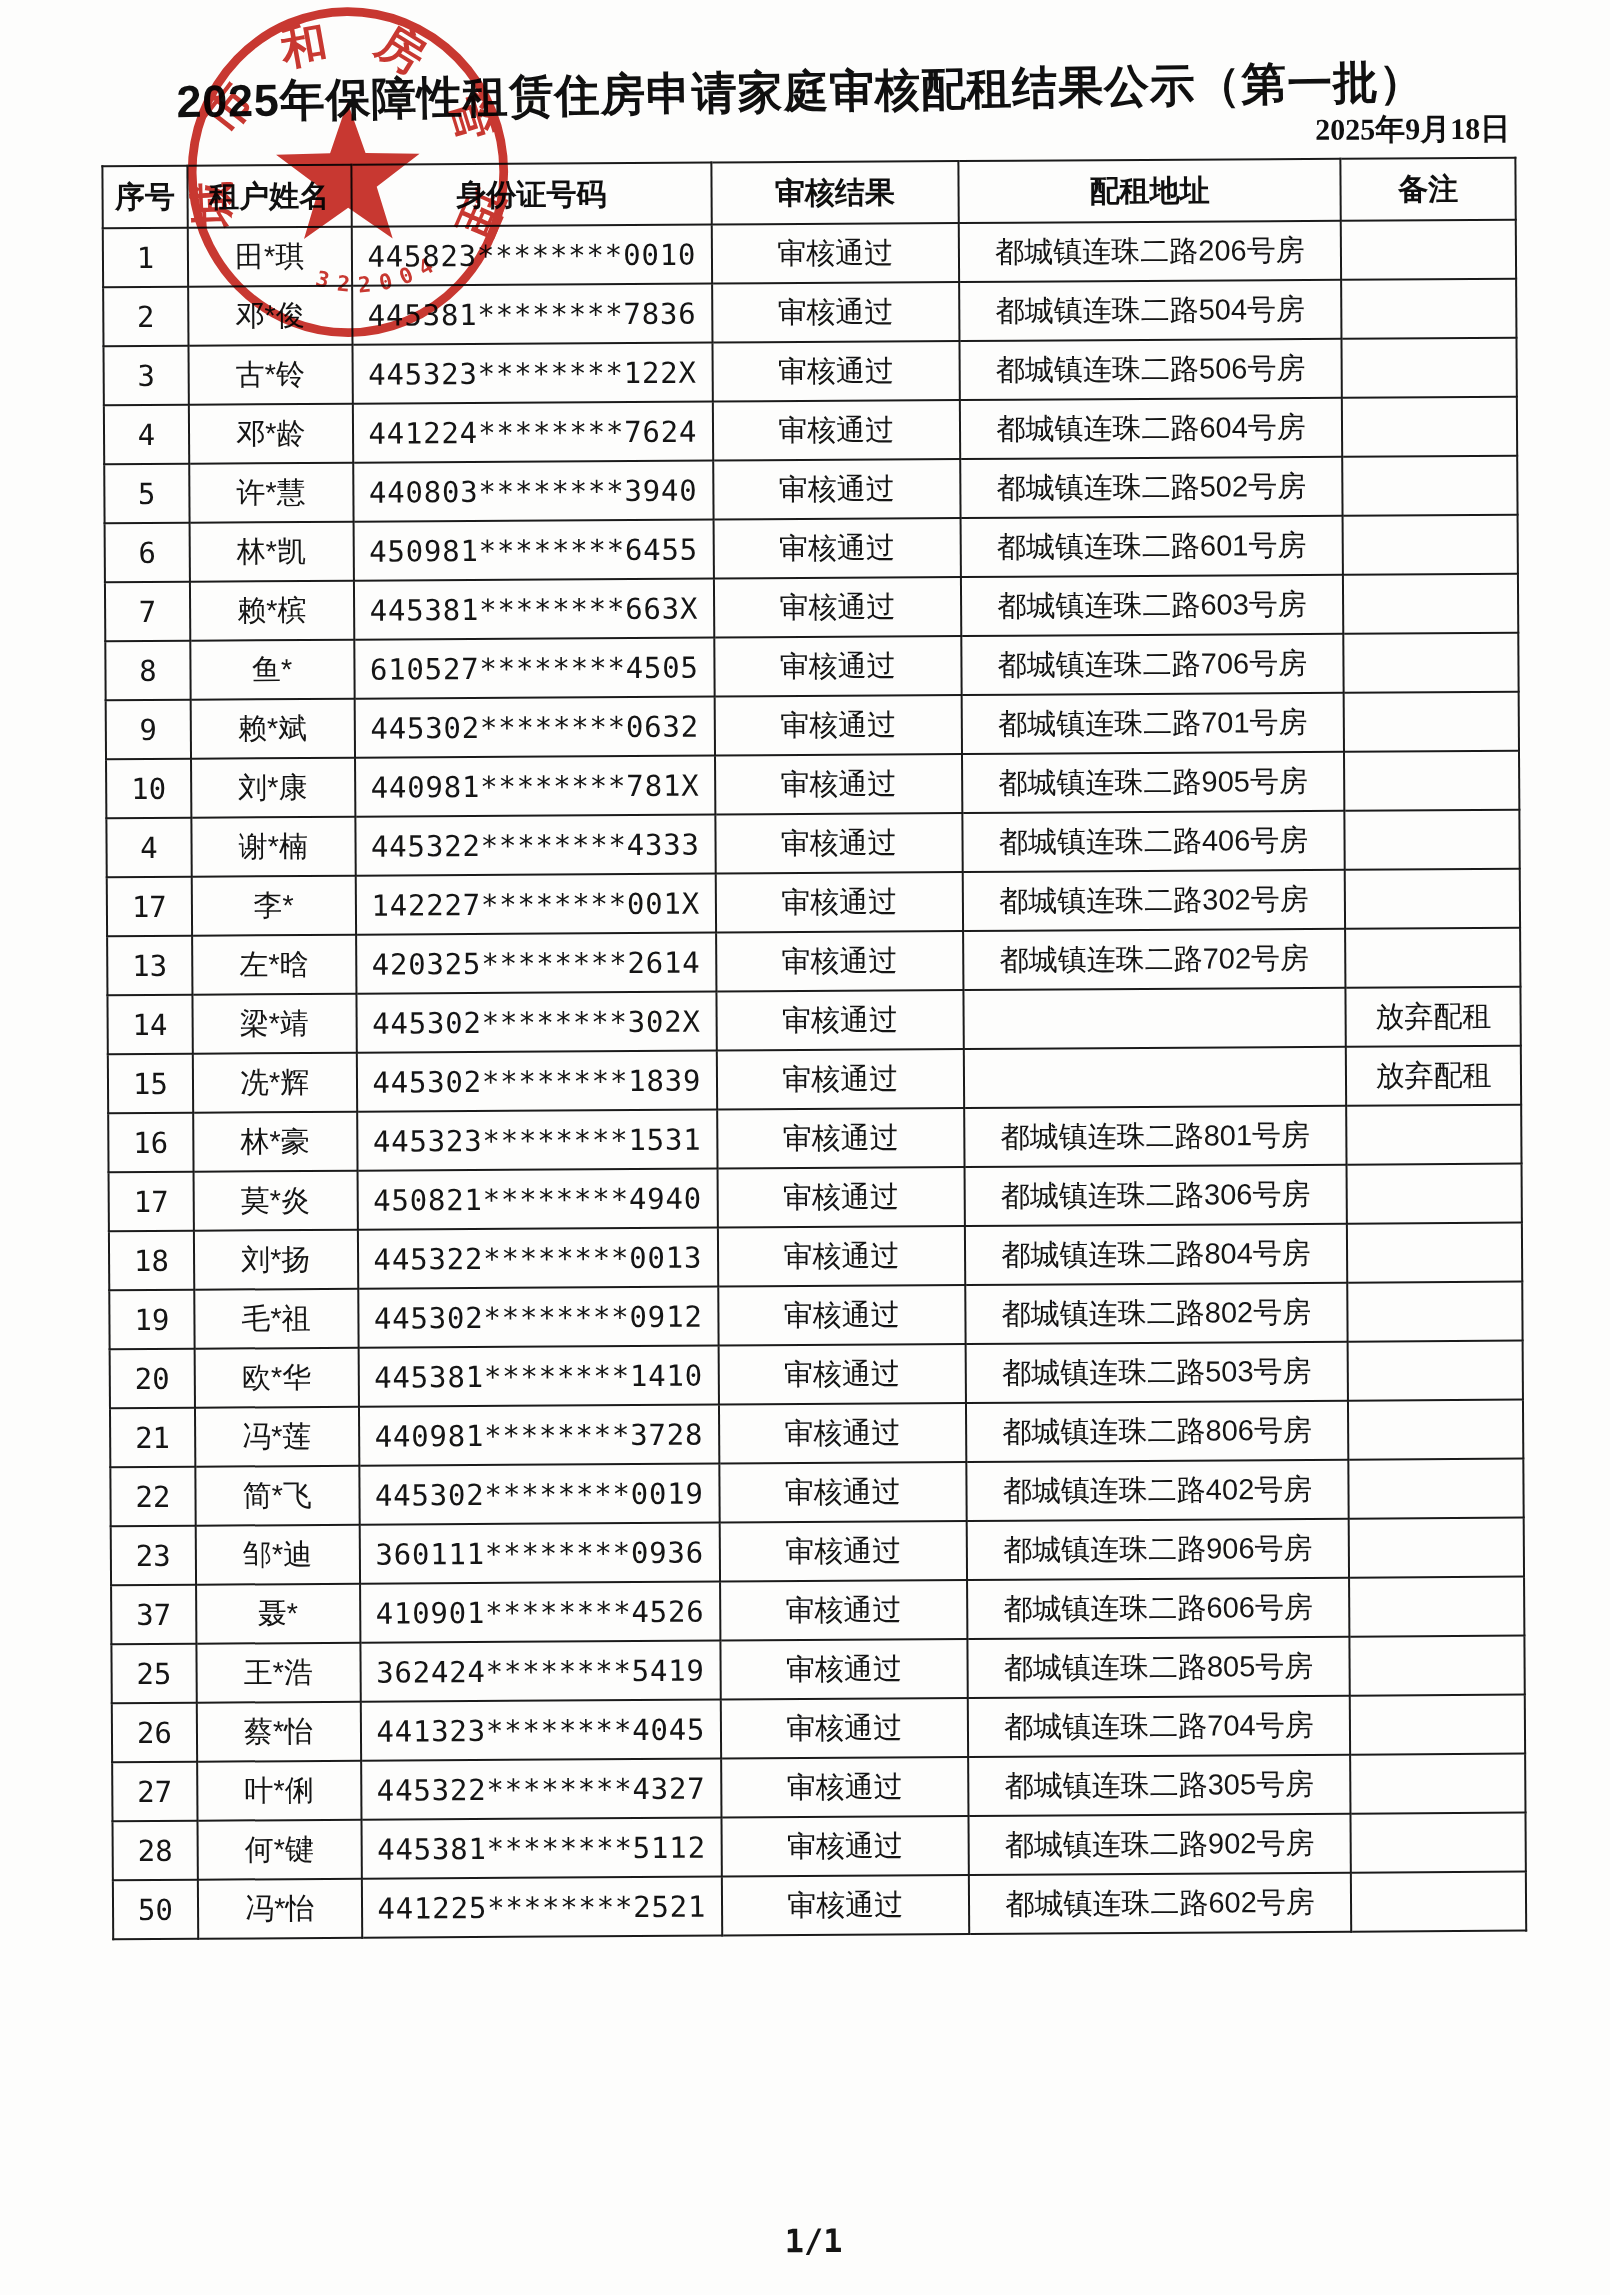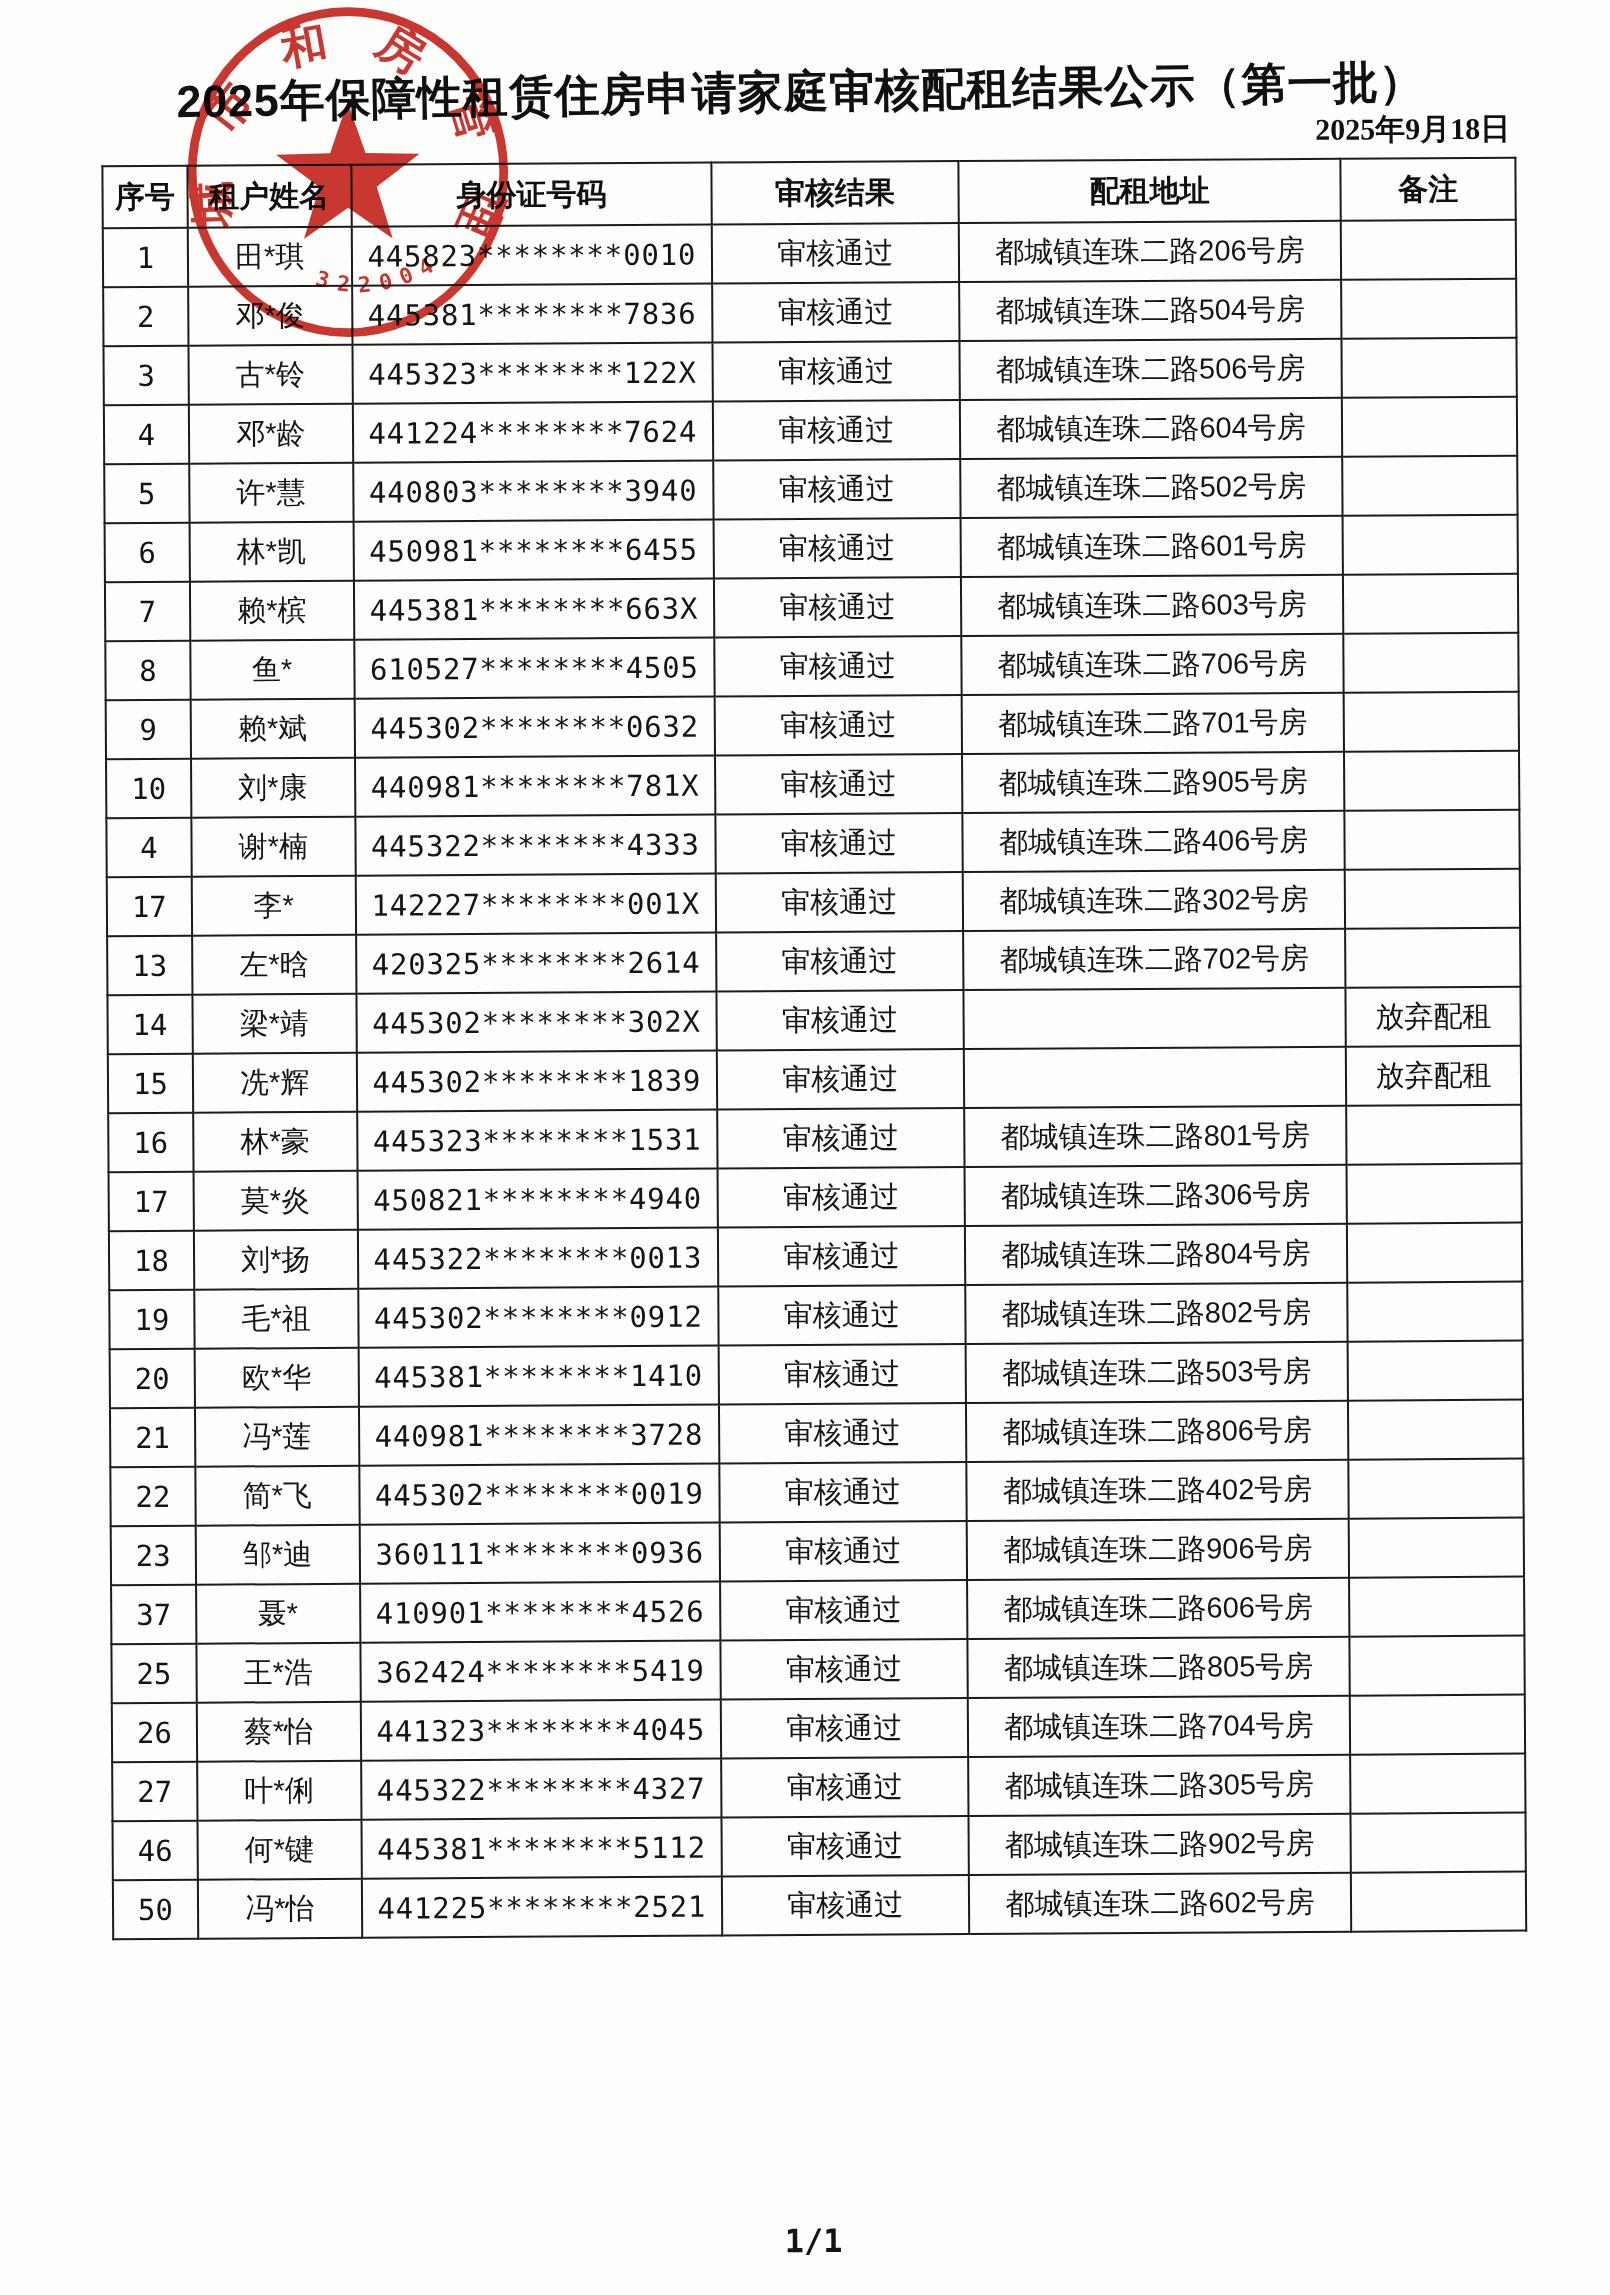--- a/index.html
+++ b/index.html
@@ -344,21 +344,21 @@
         </tr>
         <tr>
           <td class="col-no">27</td>
           <td class="col-name">叶*俐</td>
           <td class="col-id">445322********4327</td>
           <td class="col-result">审核通过</td>
           <td class="col-address">都城镇连珠二路305号房</td>
           <td class="col-remark"></td>
         </tr>
         <tr>
-          <td class="col-no">46</td>
+          <td class="col-no">28</td>
           <td class="col-name">何*键</td>
           <td class="col-id">445381********5112</td>
           <td class="col-result">审核通过</td>
           <td class="col-address">都城镇连珠二路902号房</td>
           <td class="col-remark"></td>
         </tr>
         <tr>
           <td class="col-no">50</td>
           <td class="col-name">冯*怡</td>
           <td class="col-id">441225********2521</td>

